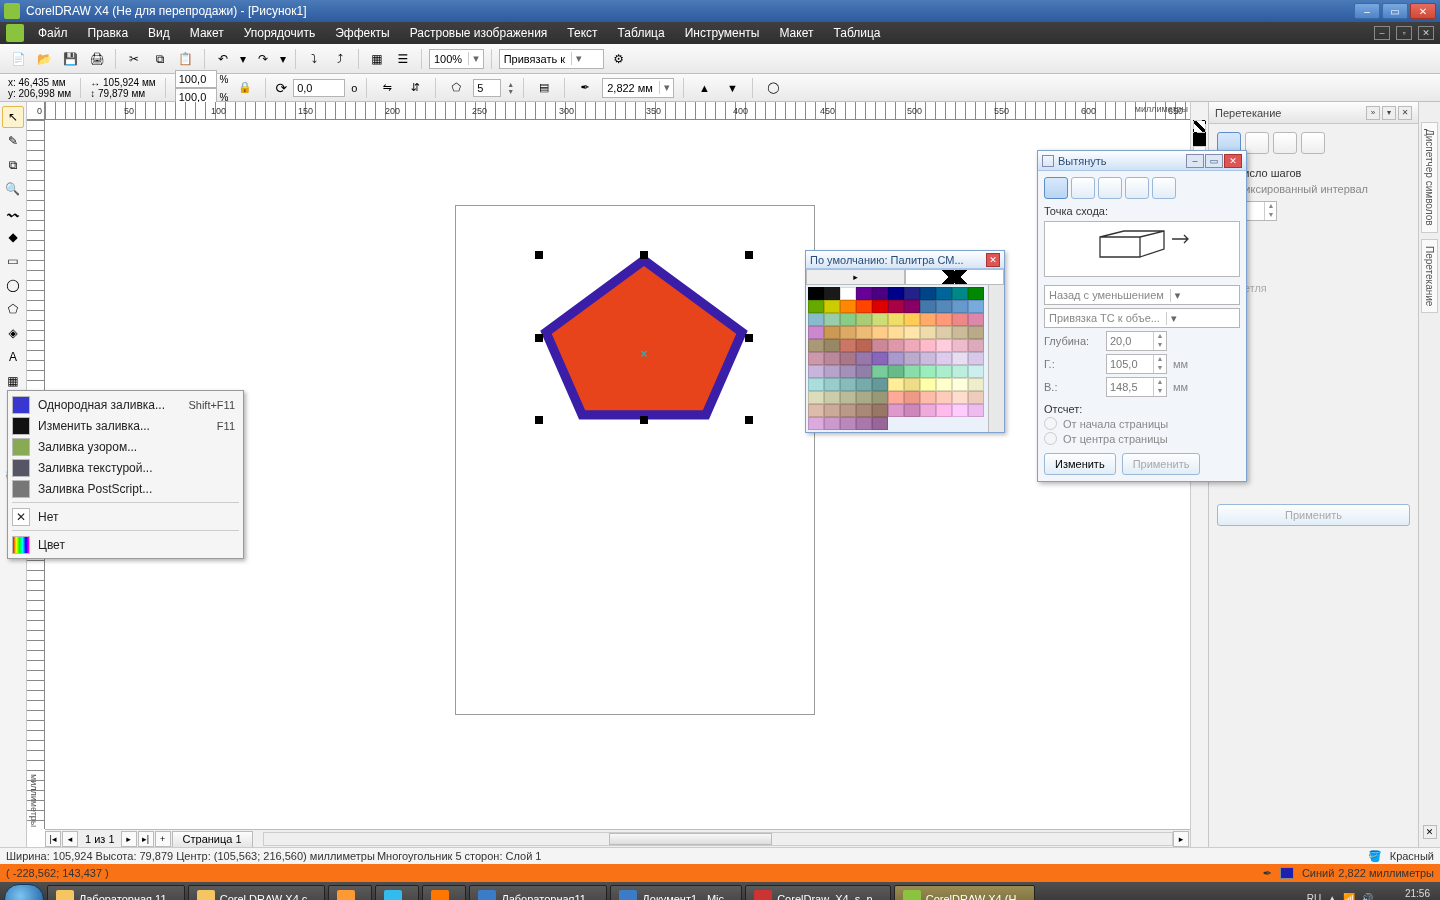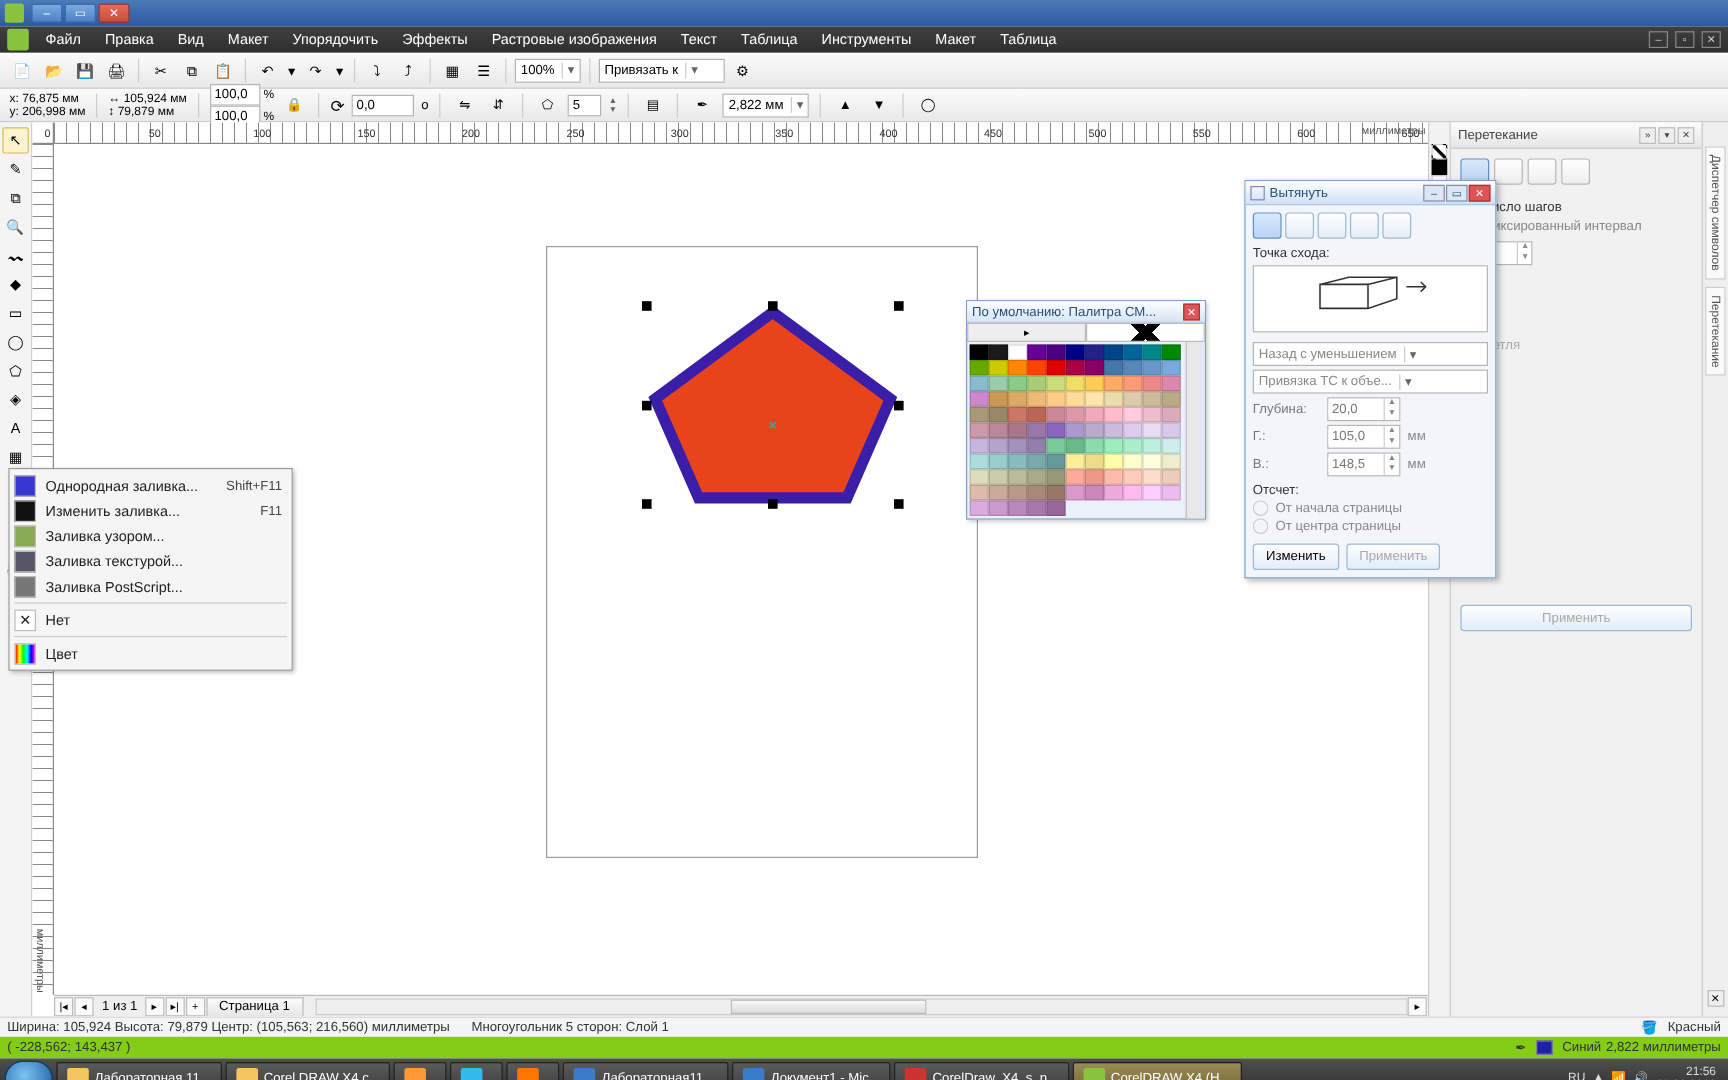--- a/index.html
+++ b/index.html
@@ -91,22 +91,22 @@
   .fm-ico{width:18px;height:18px;border:1px solid #bbb;background:#ddd;}
   .fm-sc{margin-left:auto;font-size:11px;color:#444;}
   .fm-sep{height:1px;background:#ccc;margin:3px 4px;}
 
   .page-nav{height:18px;position:absolute;left:18px;bottom:0;right:0;background:#efefef;border-top:1px solid #bbb;display:flex;align-items:center;font-size:11px;}
   .pn-btn{width:16px;height:16px;border:1px solid #bbb;background:#fafafa;display:flex;align-items:center;justify-content:center;font-size:9px;margin-right:1px;}
   .pn-tab{height:16px;padding:0 10px;background:linear-gradient(#fdfdfd,#e5e5e5);border:1px solid #bbb;border-bottom:0;font-size:11px;display:flex;align-items:center;}
   .hscroll{flex:1;margin-left:10px;height:14px;background:#efefef;border:1px solid #ccc;position:relative;}
   .hscroll .thumb{position:absolute;left:38%;width:18%;top:0;bottom:0;background:linear-gradient(#f8f8f8,#ddd);border:1px solid #bbb;}
 
-  .status1{height:17px;background:#f4f4f4;border-top:1px solid #ccc;display:flex;align-items:center;padding:0 6px;font-size:11px;color:#333;gap:18px;}
-  .status2{height:18px;background:#84cc16;display:flex;align-items:center;padding:0 6px;font-size:11px;color:#333;}
+  .status1{height:17px;background:#f4f4f4;border-top:1px solid #ccc;display:flex;align-items:center;padding:0 6px;font-size:11px;color:#333;gap:2px;}
+  .status2{height:18px;background:#f97316;display:flex;align-items:center;padding:0 6px;font-size:11px;color:#333;}
   .status2 .fillprev{width:14px;height:12px;margin:0 4px;border:1px solid #888;display:inline-block;}
   .status2 .right{margin-left:auto;display:flex;align-items:center;gap:4px;}
   
   .taskbar{height:33px;background:linear-gradient(#4f4f4f,#2b2b2b);display:flex;align-items:center;padding:0 4px;gap:3px;}
   .taskbar .start{width:40px;height:30px;border-radius:15px;background:radial-gradient(circle at 40% 40%,#7cc5f2,#1a5c9e);border:1px solid #0f3a66;}
   .taskitem{height:28px;padding:0 8px;background:linear-gradient(#5a5a5a,#3c3c3c);border:1px solid #222;border-radius:2px;display:flex;align-items:center;gap:5px;color:#fff;font-size:11px;max-width:152px;overflow:hidden;white-space:nowrap;}
   .taskitem.act{background:linear-gradient(#9a8c55,#6f632f);}
   .ticon{width:18px;height:18px;background:#f4c560;border-radius:2px;}
   .tray{margin-left:auto;display:flex;align-items:center;color:#ddd;font-size:10px;gap:6px;padding-right:6px;}
   .tray .clk{display:flex;flex-direction:column;align-items:flex-end;line-height:11px;}
@@ -114,20 +114,21 @@
   .colorbar{width:18px;background:#f2f2f2;border-left:1px solid #ccc;display:flex;flex-direction:column;align-items:center;padding-top:18px;}
   .cbsw{width:13px;height:13px;border:1px solid rgba(0,0,0,.2);margin-bottom:0;}
 
   .ruler-ticks{position:absolute;top:4px;font-size:9px;color:#333;}
 </style>
 </head>
 <body>
 
 <div class="titlebar">
   <div class="appicon"></div>
+  <div class="title">CorelDRAW X4 (Не для перепродажи) - [Рисунок1]</div>
   <div class="winbtns">
     <div class="winbtn">–</div>
     <div class="winbtn">▭</div>
     <div class="winbtn close">✕</div>
   </div>
 </div>
 
 <div class="menubar">
   <div class="micon"></div>
   <div id="menuitems" style="display:flex;">
@@ -178,21 +179,21 @@
   <div class="tsep"></div>
   <div class="tcombo" style="width:105px;">
       <span>Привязать к</span>
       <span class="dd">▾</span>
     </div>
   <div class="tbtn">⚙</div>
 </div>
 
 <div class="toolbar2">
   <div class="coordbox">
-    <span><span>x:</span> <span>76,875 мм</span></span>
+    <span><span>x:</span> <span>46,435 мм</span></span>
     <span><span>y:</span> <span>206,998 мм</span></span>
   </div>
   <div class="tsep"></div>
   <div class="coordbox">
     <span>↔ <span>105,924 мм</span></span>
     <span>↕ <span>79,879 мм</span></span>
   </div>
   <div class="tsep"></div>
   <div class="coordbox">
     <span><input class="ninput" style="width: 42px;" value="100,0"> <span>%</span></span>

